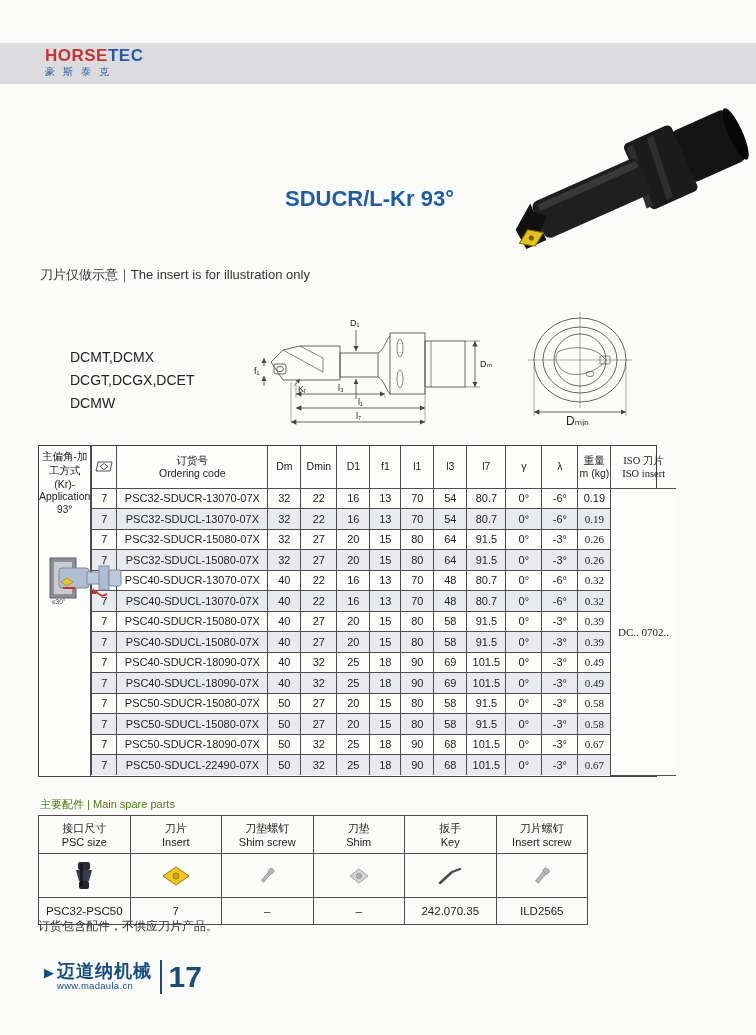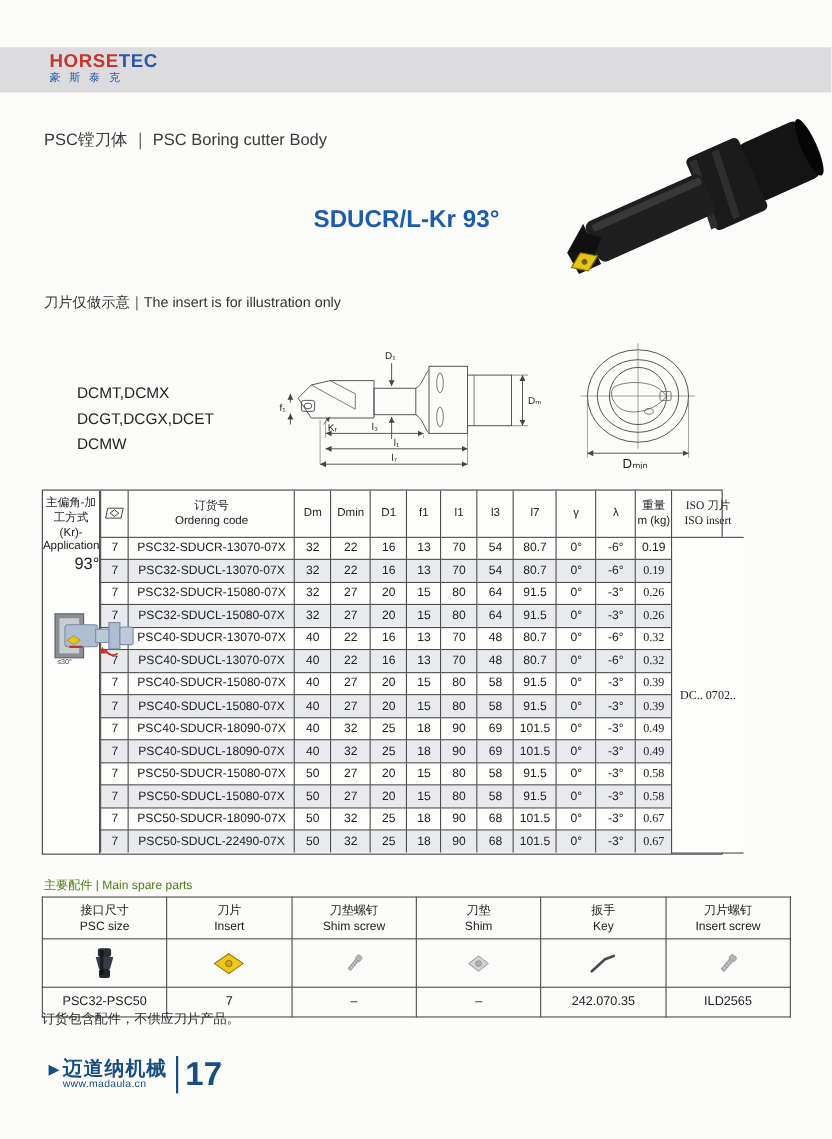--- a/index.html
+++ b/index.html
@@ -25,36 +25,36 @@
   
   .insert-types { position:absolute; left:70px; top:346px; font-size:14px; color:#222; line-height:23px; }
   .drawing { position:absolute; left:228px; top:300px; }
   .drawing text { font-size:9px; fill:#222; }
 
   
   .main-table { position:absolute; left:38px; top:445px; width:619px; display:flex; border:1px solid #3f3f3f; background:#fdfdfc; }
   .app-col { width:96px; border-right:1px solid #4d4d4d; text-align:center; position:relative; }
   .app-h1 { font-size:10.5px; color:#222; margin-top:4px; }
   .app-h2 { font-size:10.5px; color:#222; }
-  .app-angle { font-size:15px; color:#222; margin-top:2px;text-align:right; }
+  .app-angle { font-size:10px; color:#222; margin-top:2px; }
   .app-graphic { position:absolute; left:10px; top:108px; }
   table.mt { border-collapse:collapse; table-layout:fixed; width:584px; }
   table.mt th, table.mt td { border:1px solid #4d4d4d; font-weight:normal; text-align:center; color:#222; }
   table.mt th { font-size:10.5px; height:42px; line-height:13px; }
   table.mt td { font-size:11px; height:20.5px; padding:0 1px; }
   table.mt thead th { border-top:none; }
   table.mt th:last-child, table.mt td:last-child { border-right:none;font-family:Liberation Serif, serif; }
   table.mt tbody tr:last-child td { border-bottom:none; }
   tr.alt td { background:#e8eaee; }
   td.isocell { background:#fdfdfc !important; font-size:10.5px; color:#333; }
   .c-icon svg { display:block; margin:0 auto; }
 
   
   .spare-title { position:absolute; left:40px; top:797px; font-size:11px; color:#4d7c0f; }
-  .spare-table { position:absolute; left:38px; top:815px; width:681px; border-collapse:collapse; table-layout:fixed; }
+  .spare-table { position:absolute; left:38px; top:815px; width:550px; border-collapse:collapse; table-layout:fixed; }
   .spare-table th, .spare-table td { border:1px solid #4d4d4d; font-weight:normal; text-align:center; color:#222; }
   .spare-table th { font-size:11px; height:38px; line-height:14px; }
   .spare-table td.iconrow { height:44px; }
   .spare-table td.valrow { font-size:11.5px; height:27px; }
   .spare-table svg { display:inline-block; vertical-align:middle; }
 
   .footnotes { position:absolute; left:38px; top:918px; width:681px; display:flex; justify-content:space-between; font-size:12px; color:#2e2e2e; }
 
   
   .footer { position:absolute; left:44px; top:960px; display:flex; align-items:center; color:#174e82; }
@@ -68,21 +68,20 @@
 <body>
 
 <div class="page">
 
   <div class="band"></div>
   <div class="logo">
     <div class="logo-en"><span class="red">HORSE</span><span class="blue">TEC</span></div>
     <div class="logo-cn">豪斯泰克</div>
   </div>
 
-  <div class="page-title">PSC镗刀体 ｜ PSC Boring cutter Body</div>
 
   <svg class="photo" width="252" height="162" viewBox="0 0 252 162">
     <g transform="rotate(-24 126 84)">
       <rect x="188" y="52" width="64" height="56" rx="9" fill="#141414"></rect>
       <ellipse cx="250" cy="80" rx="7" ry="28" fill="#060606"></ellipse>
       <rect x="142" y="44" width="52" height="72" rx="5" fill="#1b1b1b"></rect>
       <rect x="150" y="48" width="7" height="64" fill="#2e2e2e" transform="skewX(-6)"></rect>
       <rect x="172" y="48" width="7" height="64" fill="#2e2e2e" transform="skewX(-6)"></rect>
       <rect x="34" y="60" width="116" height="40" rx="7" fill="#1f1f1f"></rect>
       <rect x="40" y="64" width="108" height="7" rx="3" fill="#383838"></rect>

